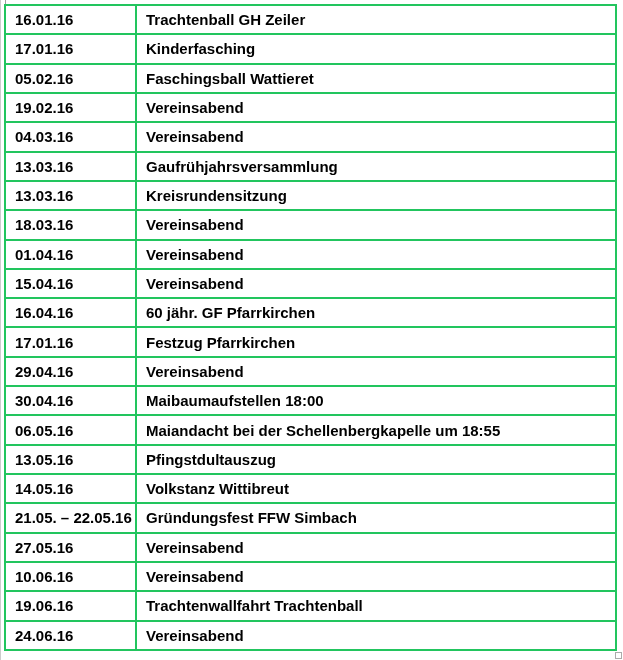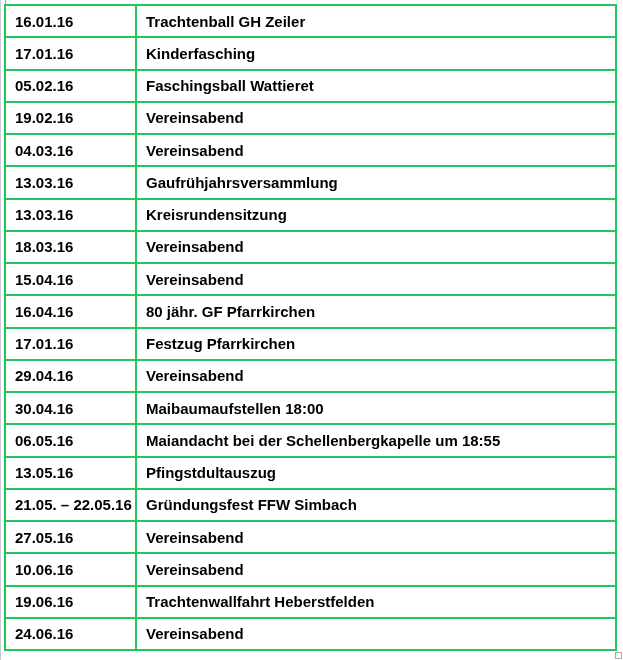--- a/index.html
+++ b/index.html
@@ -95,29 +95,33 @@
   <tr>
     <td class="date-cell">13.03.16</td>
     <td class="event-cell">Kreisrundensitzung</td>
   </tr>
 
   <tr>
     <td class="date-cell">18.03.16</td>
     <td class="event-cell">Vereinsabend</td>
   </tr>
 
+  <tr>
+    <td class="date-cell">01.04.16</td>
+    <td class="event-cell">Vereinsabend</td>
+  </tr>
 
   <tr>
     <td class="date-cell">15.04.16</td>
     <td class="event-cell">Vereinsabend</td>
   </tr>
 
   <tr>
     <td class="date-cell">16.04.16</td>
-    <td class="event-cell">80 jähr. GF Pfarrkirchen</td>
+    <td class="event-cell">60 jähr. GF Pfarrkirchen</td>
   </tr>
 
   <tr>
     <td class="date-cell">17.01.16</td>
     <td class="event-cell">Festzug Pfarrkirchen</td>
   </tr>
 
   <tr>
     <td class="date-cell">29.04.16</td>
     <td class="event-cell">Vereinsabend</td>
@@ -131,39 +135,43 @@
   <tr>
     <td class="date-cell">06.05.16</td>
     <td class="event-cell">Maiandacht bei der Schellenbergkapelle um 18:55</td>
   </tr>
 
   <tr>
     <td class="date-cell">13.05.16</td>
     <td class="event-cell">Pfingstdultauszug</td>
   </tr>
 
+  <tr>
+    <td class="date-cell">14.05.16</td>
+    <td class="event-cell">Volkstanz Wittibreut</td>
+  </tr>
 
   <tr>
     <td class="date-cell">21.05. – 22.05.16</td>
     <td class="event-cell">Gründungsfest FFW Simbach</td>
   </tr>
 
   <tr>
     <td class="date-cell">27.05.16</td>
     <td class="event-cell">Vereinsabend</td>
   </tr>
 
   <tr>
     <td class="date-cell">10.06.16</td>
     <td class="event-cell">Vereinsabend</td>
   </tr>
 
   <tr>
     <td class="date-cell">19.06.16</td>
-    <td class="event-cell">Trachtenwallfahrt Heberstfelden</td>
+    <td class="event-cell">Trachtenwallfahrt Trachtenball</td>
   </tr>
 
   <tr>
     <td class="date-cell">24.06.16</td>
     <td class="event-cell">Vereinsabend</td>
   </tr>
 
 </tbody>
   </table>
 

